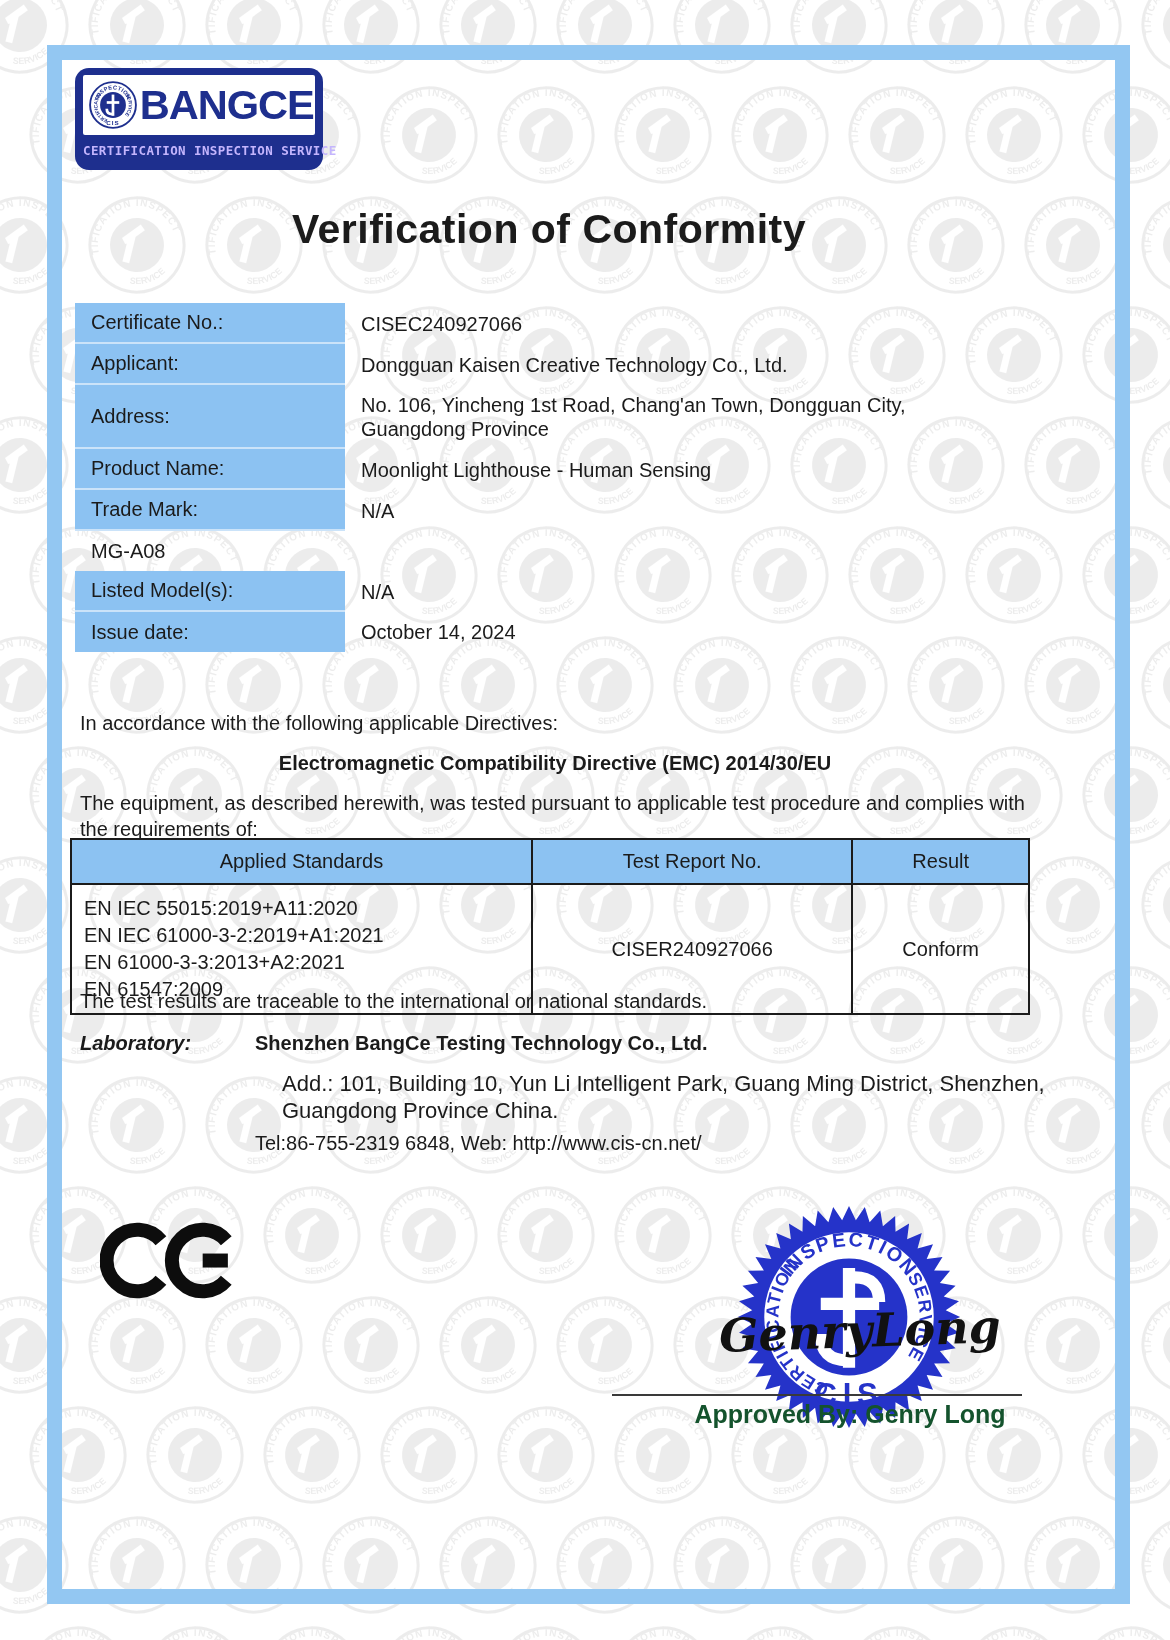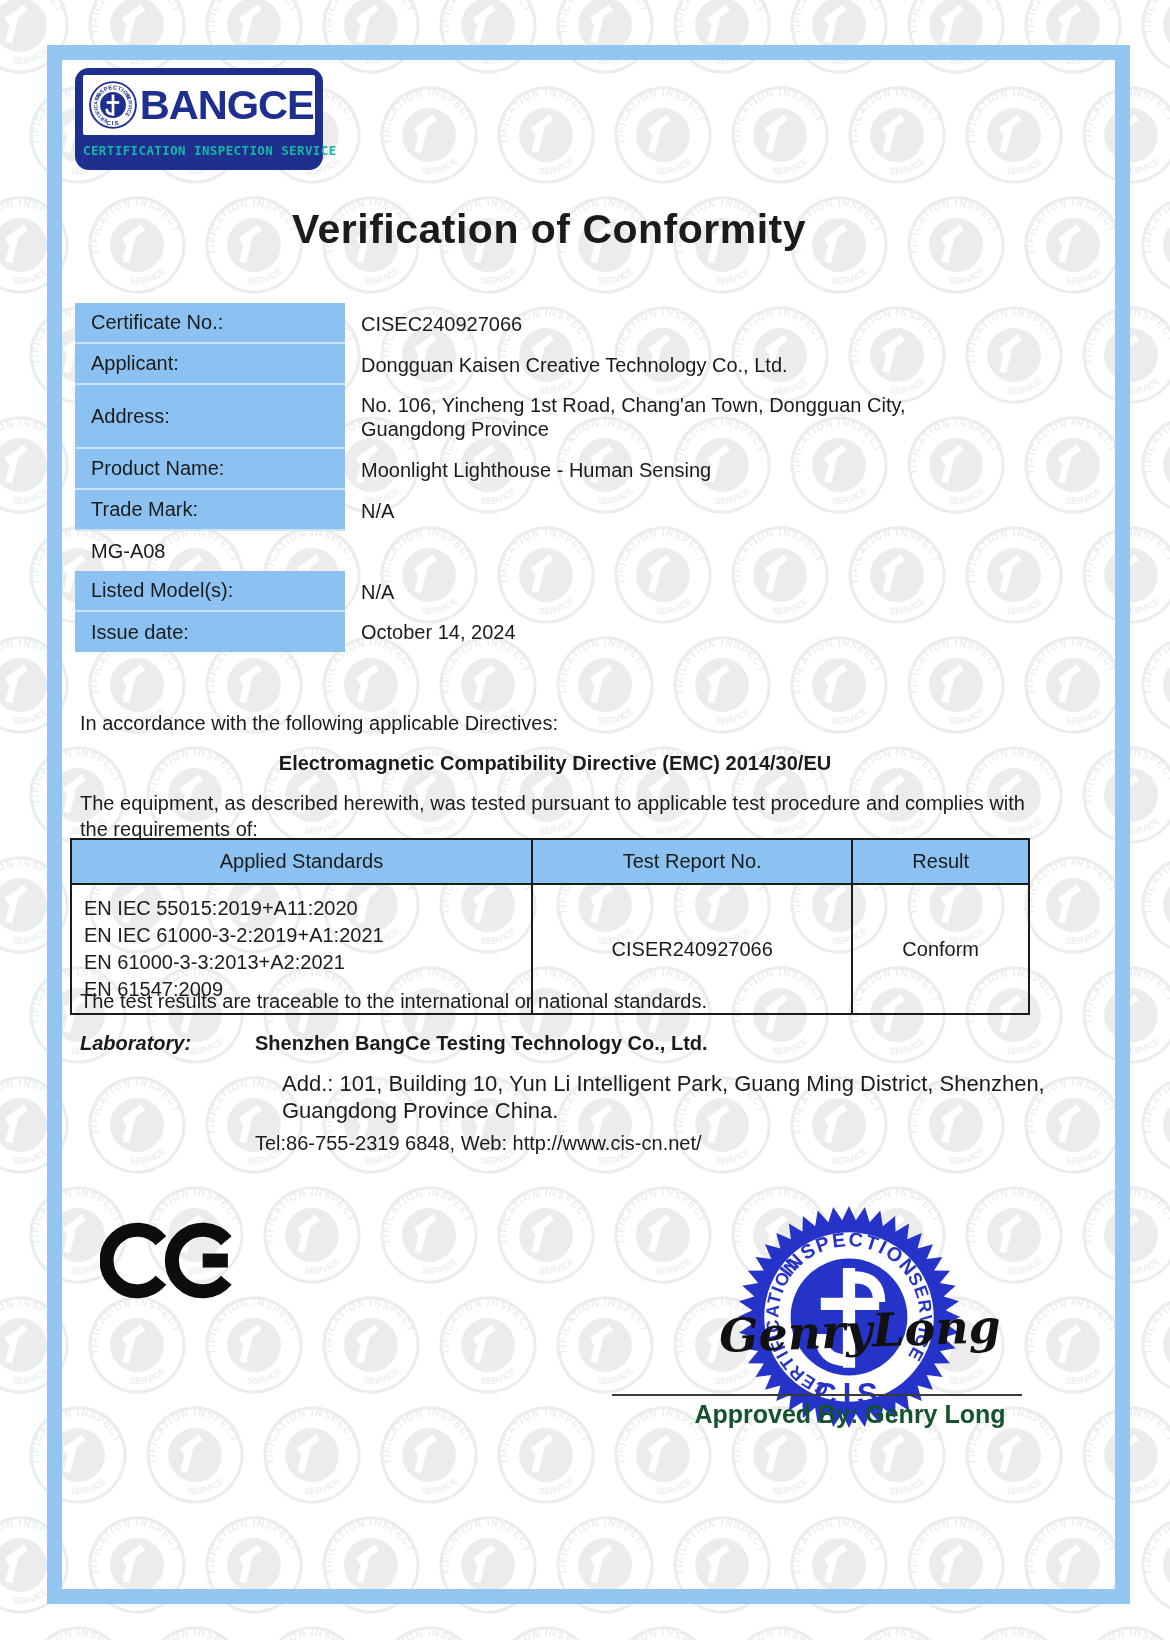--- a/index.html
+++ b/index.html
@@ -21,21 +21,21 @@
   
   .frame{position:absolute;left:47px;top:45px;width:1083px;height:1559px;
     border:15px solid var(--frame_blue);box-sizing:border-box;z-index:1;}
   
   .logo{position:absolute;left:75px;top:68px;width:248px;height:102px;background:var(--navy);
     border-radius:14px;z-index:2;padding:7px 8px;box-sizing:border-box;}
   .logo-panel{background:#fff;height:60px;border-radius:2px;display:flex;align-items:center;
     justify-content:center;gap:5px;}
   .logo-brand{font-size:40px;font-weight:bold;color:var(--navy);letter-spacing:-1px;
     transform:scaleX(1.04);white-space:nowrap;}
-  .logo-tagline{color:#14b8a6;font-family:"DejaVu Sans Mono",monospace;font-size:12.5px;
+  .logo-tagline{color:#c4b5fd;font-family:"DejaVu Sans Mono",monospace;font-size:12.5px;
     font-weight:bold;text-align:center;margin-top:8px;letter-spacing:.4px;white-space:nowrap;}
   .navy-fill{fill:var(--navy);}
   .navy-stroke{fill:none;stroke:var(--navy);}
   .navy-text{fill:var(--navy);font-weight:bold;font-family:"Liberation Sans",sans-serif;}
   .white-stroke{fill:none;stroke:#fff;}
   
   .title{position:absolute;left:0;top:206px;width:1098px;text-align:center;z-index:2;
     font-size:41px;font-weight:bold;letter-spacing:.5px;}
   
   .info{position:absolute;left:75px;top:303px;z-index:2;}

